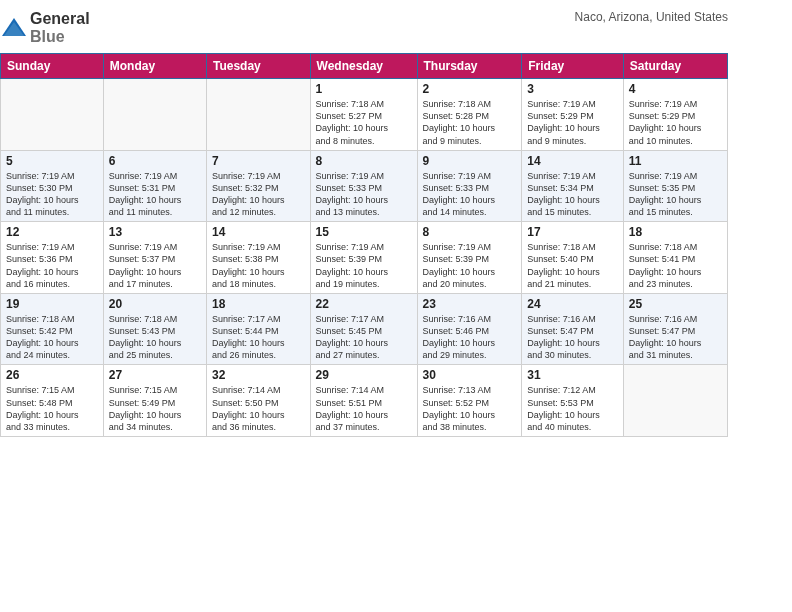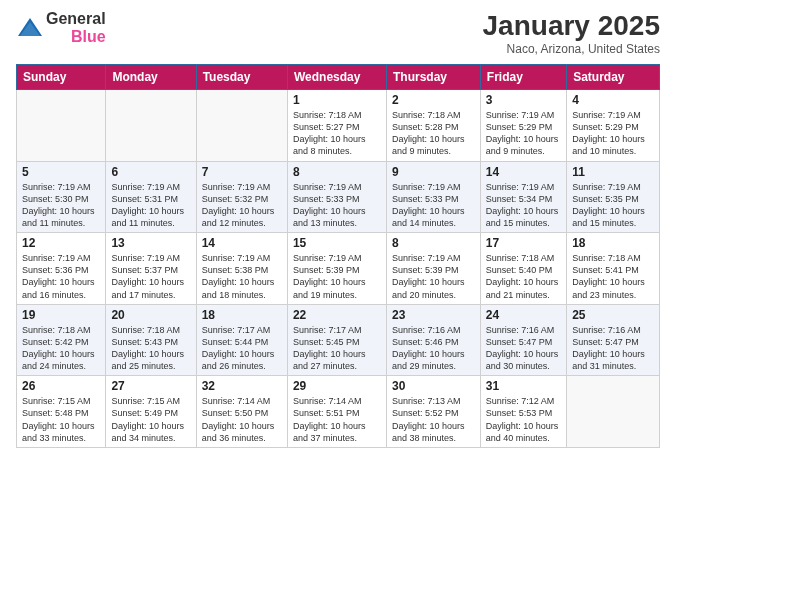--- a/index.html
+++ b/index.html
@@ -4,24 +4,24 @@
   <style>
     * { box-sizing: border-box; margin: 0; padding: 0; }
     body {
       font-family: Arial, sans-serif;
       background: #fff;
       width: 792px;
       height: 612px;
       overflow: hidden;
     }
     .page {
-      width: 676px;
+      width: 728px;
       height: 612px;
       background: #fff;
-      padding: 10px 16px;
+      padding: 10px 0;
     }
     .header {
       display: flex;
       justify-content: space-between;
       align-items: flex-start;
       margin-bottom: 8px;
     }
     .logo {
       display: flex;
       align-items: center;
@@ -33,22 +33,21 @@
       line-height: 1.1;
     }
     .logo-general {
       font-size: 16px;
       font-weight: bold;
       color: #333;
     }
     .logo-blue {
       font-size: 16px;
       font-weight: bold;
-      color: #ec4899;
-      text-align: right;
+      color: #737373;
     }
     .logo-icon {
       width: 28px;
       height: 28px;
     }
     .title-block {
       text-align: right;
     }
     .title-main {
       font-size: 28px;
@@ -110,21 +109,20 @@
       <svg class="logo-icon" viewBox="0 0 28 28">
         <polygon points="14,4 26,22 2,22" fill="#1a6bb5"></polygon>
         <polygon points="14,8 24,22 4,22" fill="#5599cc" opacity="0.5"></polygon>
       </svg>
       <div class="logo-text">
         <span class="logo-general">General</span>
         <span class="logo-blue">Blue</span>
       </div>
     </div>
     <div class="title-block">
-      <div class="title-main">January 2025</div>
       <div class="title-sub">Naco, Arizona, United States</div>
     </div>
   </div>
 
   <table class="calendar">
     <thead>
       <tr>
       <th>Sunday</th>
           <th>Monday</th>
           <th>Tuesday</th>

